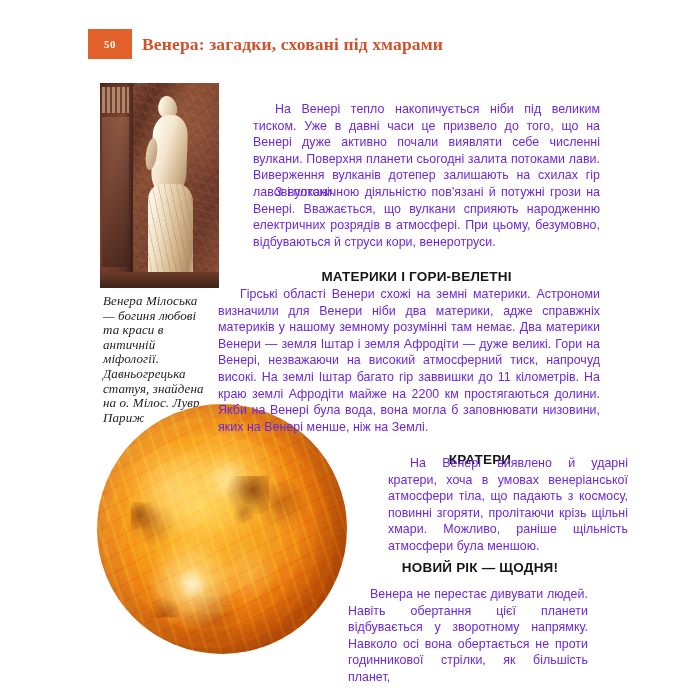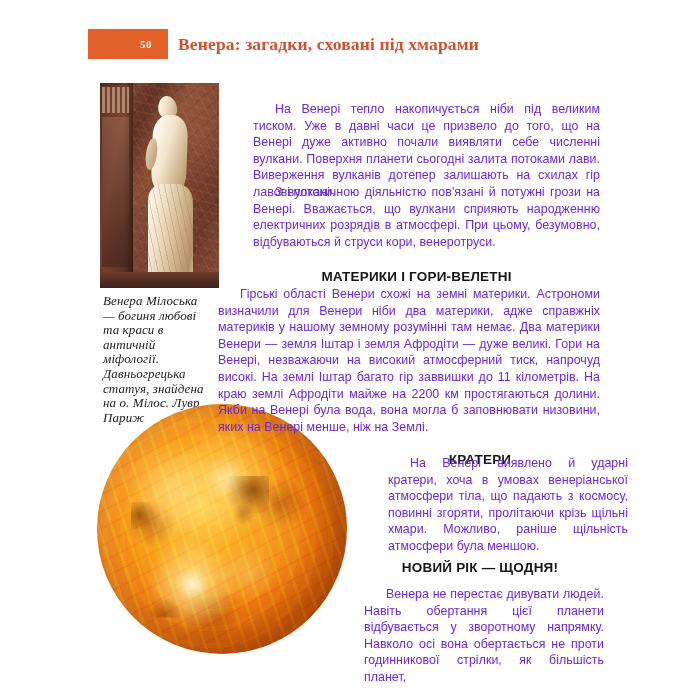--- a/index.html
+++ b/index.html
@@ -29,21 +29,20 @@
     width: 44px;
     background: #e2612a;
     color: #ffffff;
     display: flex;
     align-items: center;
     justify-content: center;
     font-family: "Liberation Serif", serif;
     font-size: 11px;
     font-weight: bold;
     letter-spacing: 0.5px;
-    padding-left: 36px;
   }
   .header-title {
     margin-left: 10px;
     display: flex;
     align-items: center;
     color: #d2512a;
     font-family: "Liberation Serif", serif;
     font-weight: bold;
     font-size: 17.5px;
     letter-spacing: 0.15px;
@@ -258,21 +257,21 @@
   #head-craters { left: 360px; top: 428px; width: 240px; text-align: center; margin-top: 24px; }
   #head-newyear { left: 360px; top: 560px; width: 240px; text-align: center; }
 
   #par-continents {
     left: 218px; top: 286px; width: 382px;
   }
   #par-craters {
     left: 360px; top: 455px; width: 240px; margin-left: 28px;
   }
   #par-newyear {
-    left: 364px; top: 586px; width: 240px;
+    left: 348px; top: 586px; width: 240px;
   }
 </style>
 </head>
 <body>
 
 <div class="page">
 
   <div class="header">
     <div class="page-number-box">50</div>
     <div class="header-title">Венера: загадки, сховані під хмарами</div>

